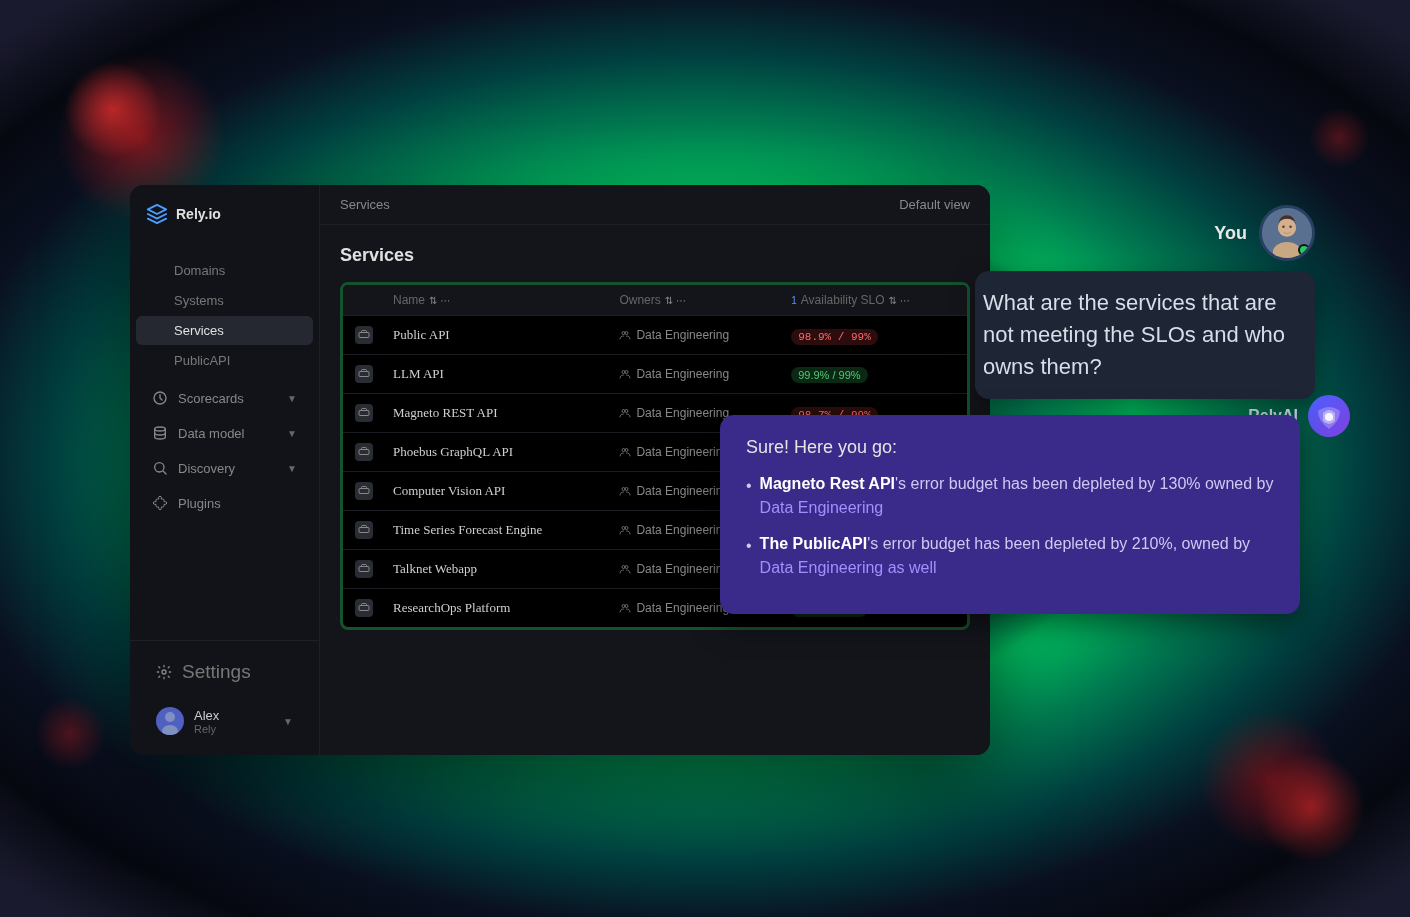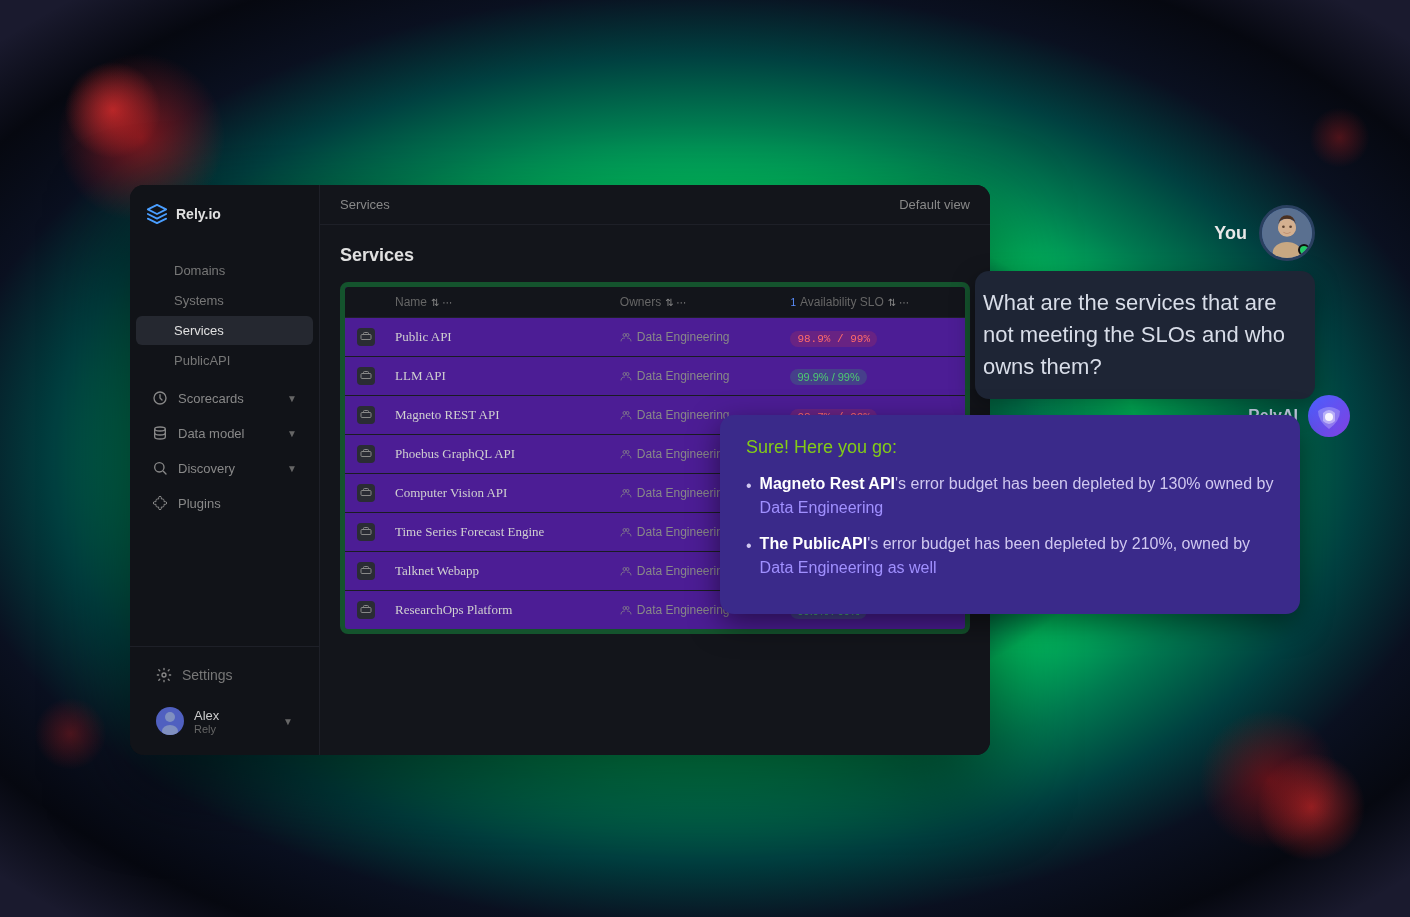--- a/index.html
+++ b/index.html
@@ -161,21 +161,21 @@
       border-top: 1px solid #1e2028;
     }
 
     .settings-item {
       display: flex;
       align-items: center;
       gap: 10px;
       padding: 8px 10px;
       cursor: pointer;
       color: #777;
-      font-size: 14px;
+      font-size: 19px;
       border-radius: 6px;
       margin-bottom: 8px;
     }
 
     .user-item {
       display: flex;
       align-items: center;
       gap: 10px;
       padding: 8px 10px;
       cursor: pointer;
@@ -244,24 +244,24 @@
     }
 
     .services-title {
       color: #e0e0e0;
       font-size: 18px;
       font-weight: 600;
       margin-bottom: 16px;
     }
 
     .table-container {
-      background: #4c1d95;
+      background: #000000;
       border-radius: 8px;
       overflow: hidden;
-      border: 5px solid #14532d;
+      border: 3px solid #14532d;
     }
 
     .table-header {
       display: grid;
       grid-template-columns: 30px 2fr 1.5fr 1.5fr;
       background: #13151b;
       border-bottom: 1px solid #1e2028;
       padding: 8px 12px;
       gap: 8px;
     }
@@ -408,21 +408,21 @@
       top: 415px;
       left: 720px;
       background: #3a2a8a;
       border-radius: 14px;
       padding: 22px 26px;
       width: 580px;
       box-shadow: 0 10px 30px rgba(0,0,0,0.5);
     }
 
     .ai-sure {
-      color: #84cc16;
+      color: #e5e5e5;
       font-size: 18px;
       font-weight: 400;
       margin-bottom: 14px;
     }
 
     .ai-bullet {
       display: flex;
       gap: 8px;
       margin-bottom: 12px;
       color: #d0c8f0;

